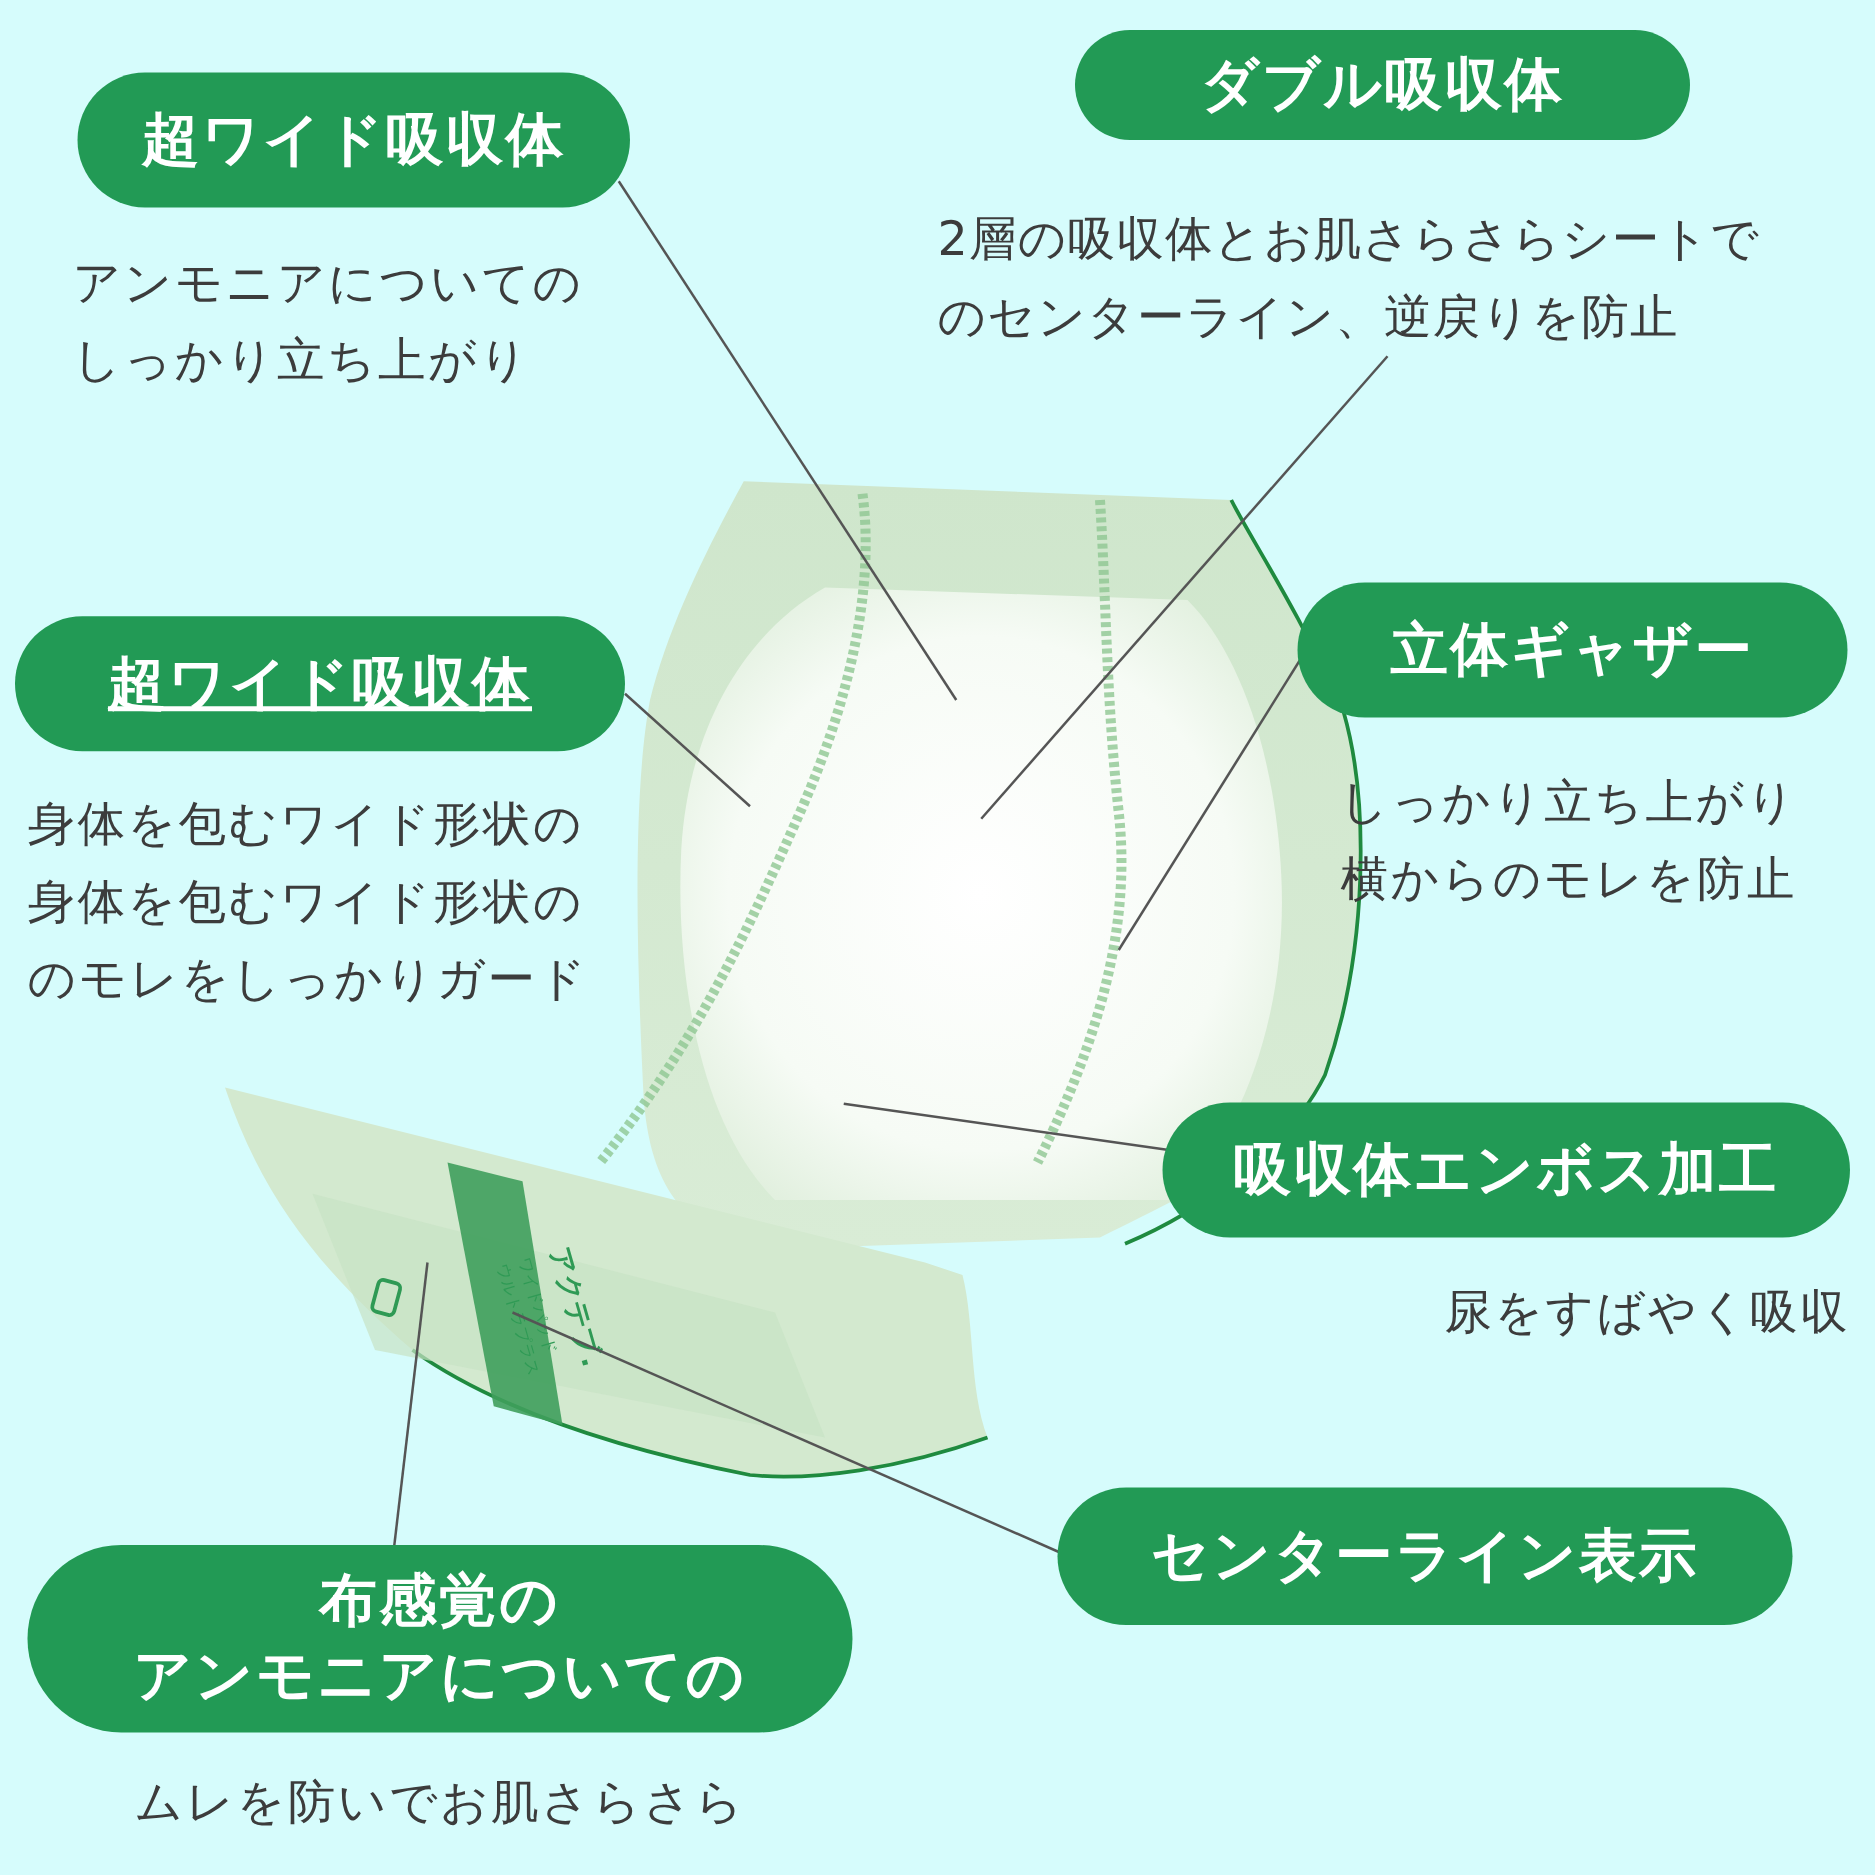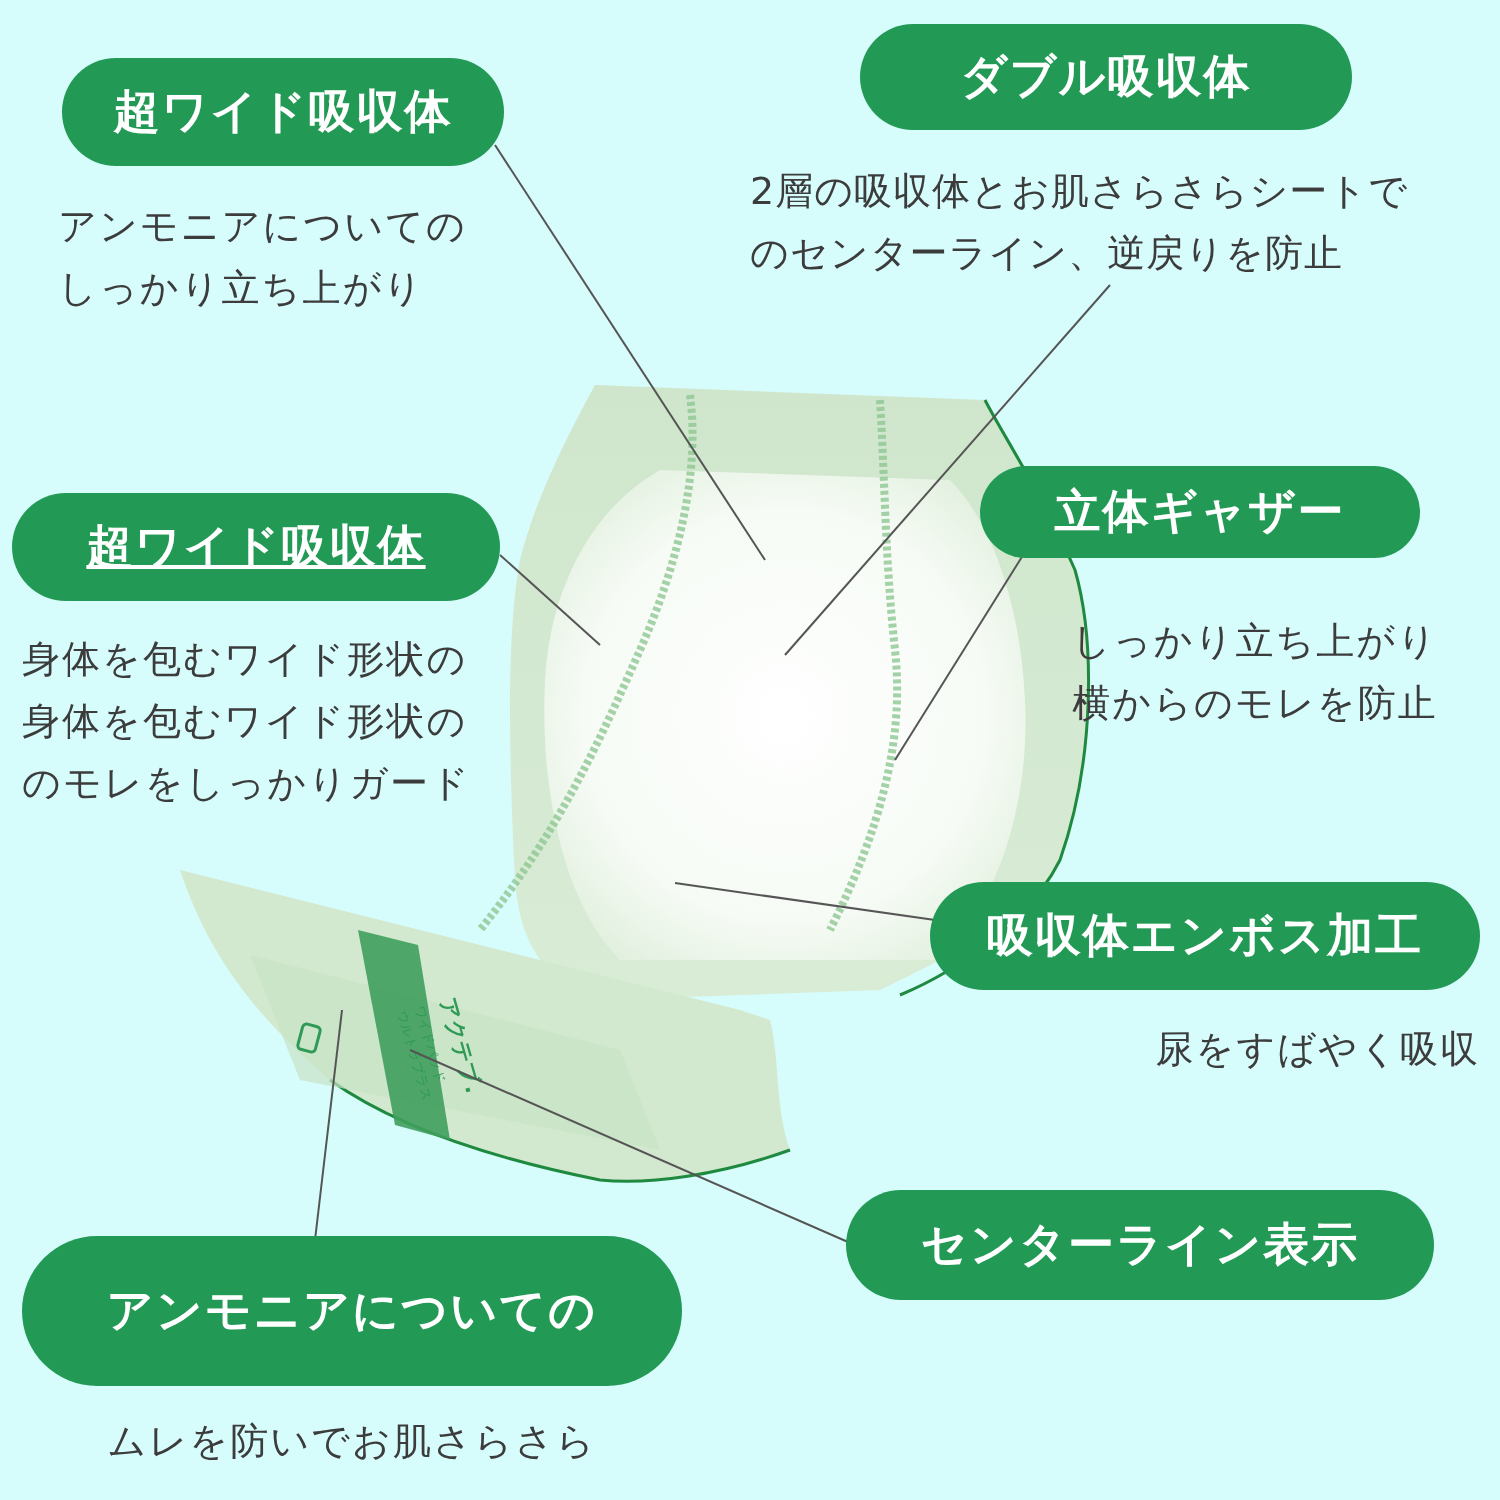--- a/index.html
+++ b/index.html
@@ -89,56 +89,57 @@
   </svg>
 
   <div class="pill" style="left:62px; top:58px; width:442px; height:108px;">
     <span>超ワイド吸収体</span>
   </div>
   <div class="desc" style="left:58px; top:195px;">
     <span>アンモニアについての</span>
     <span>しっかり立ち上がり</span>
   </div>
 
-  <div class="pill" style="left:860px; top:24px; width:492px; height:106px;">
+  <div class="pill" style="left:860px; top:24px; width:492px; height:88px;">
     <span>ダブル吸収体</span>
   </div>
   <div class="desc" style="left:750px; top:160px; letter-spacing:1px;">
     <span>2層の吸収体とお肌さらさらシートで</span>
     <span>のセンターライン、逆戻りを防止</span>
   </div>
 
   <div class="pill" style="left:12px; top:493px; width:488px; height:108px;text-decoration:underline;">
     <span>超ワイド吸収体</span>
   </div>
   <div class="desc" style="left:22px; top:628px;">
     <span>身体を包むワイド形状の</span>
     <span>身体を包むワイド形状の</span>
     <span>のモレをしっかりガード</span>
   </div>
 
-  <div class="pill" style="left:980px; top:466px; width:440px; height:92px;text-align:center;">
+  <div class="pill" style="left:1038px; top:466px; width:440px; height:108px;text-align:center;">
     <span>立体ギャザー</span>
   </div>
   <div class="desc center" style="left:1040px; top:610px; width:430px;">
     <span>しっかり立ち上がり</span>
     <span>横からのモレを防止</span>
   </div>
 
   <div class="pill" style="left:930px; top:882px; width:550px; height:108px;">
     <span>吸収体エンボス加工</span>
   </div>
   <div class="desc center" style="left:930px; top:1018px; width:550px;text-align:right;">
     <span>尿をすばやく吸収</span>
   </div>
 
   <div class="pill" style="left:846px; top:1190px; width:588px; height:110px;">
     <span>センターライン表示</span>
   </div>
 
   <div class="pill" style="left:22px; top:1236px; width:660px; height:150px; flex-direction:column; border-radius:75px;">
+    <span>布感覚の</span>
     <span>アンモニアについての</span>
   </div>
   <div class="desc center" style="left:22px; top:1410px; width:660px;">
     <span>ムレを防いでお肌さらさら</span>
   </div>
 
 </div>
 
 </body></html>

